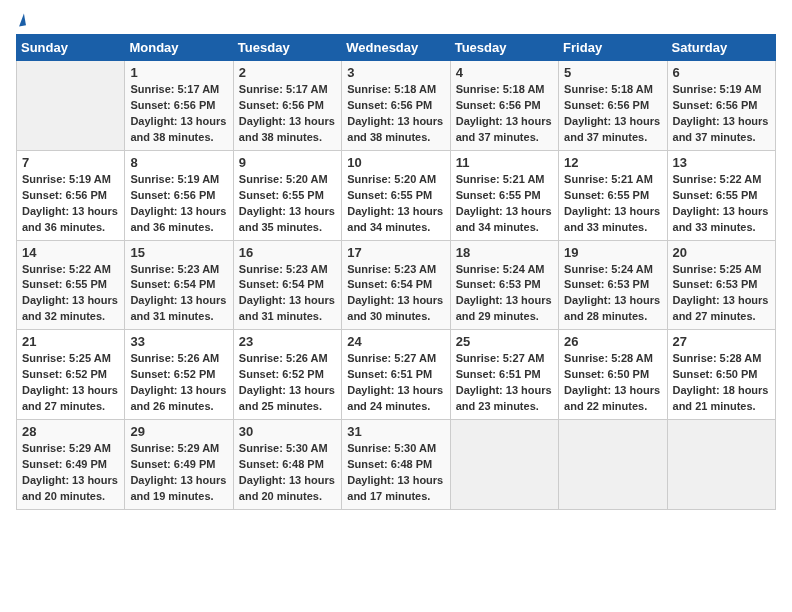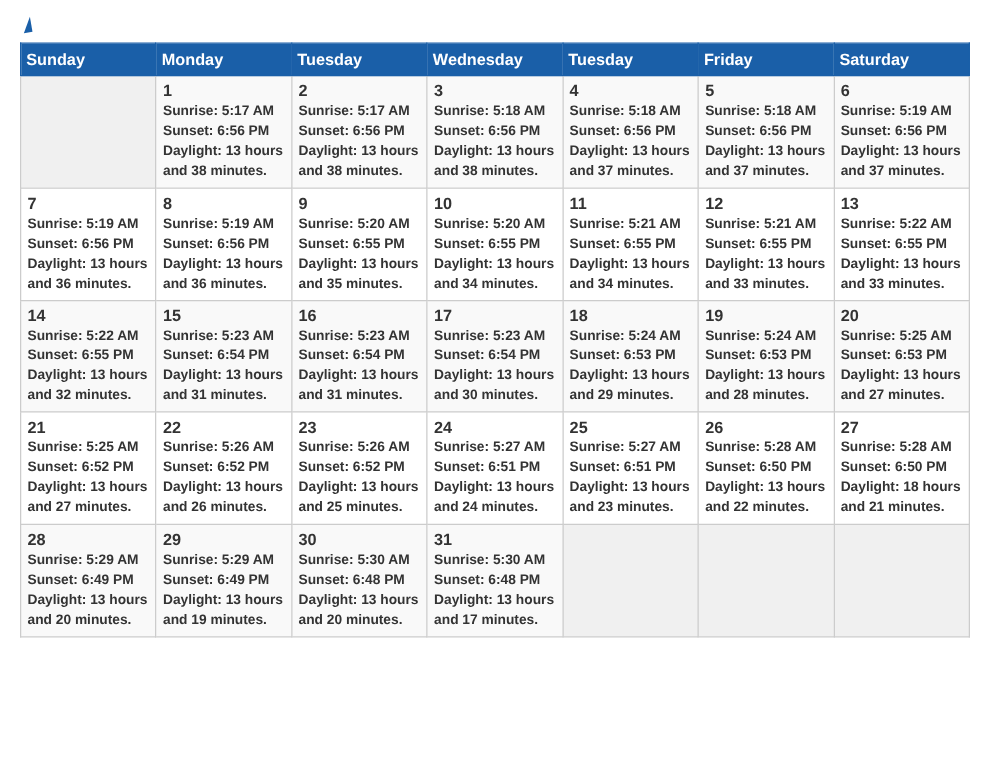--- a/index.html
+++ b/index.html
@@ -275,21 +275,21 @@
       <tr>
         <td>
         <span class="day-number">21</span>
         <div class="day-info">
           <span>Sunrise: 5:25 AM</span><br>
           <span>Sunset: 6:52 PM</span><br>
           <span>Daylight: 13 hours and 27 minutes.</span>
         </div>
       </td>
         <td>
-        <span class="day-number">22</span>
+        <span class="day-number">33</span>
         <div class="day-info">
           <span>Sunrise: 5:26 AM</span><br>
           <span>Sunset: 6:52 PM</span><br>
           <span>Daylight: 13 hours and 26 minutes.</span>
         </div>
       </td>
         <td>
         <span class="day-number">23</span>
         <div class="day-info">
           <span>Sunrise: 5:26 AM</span><br>

